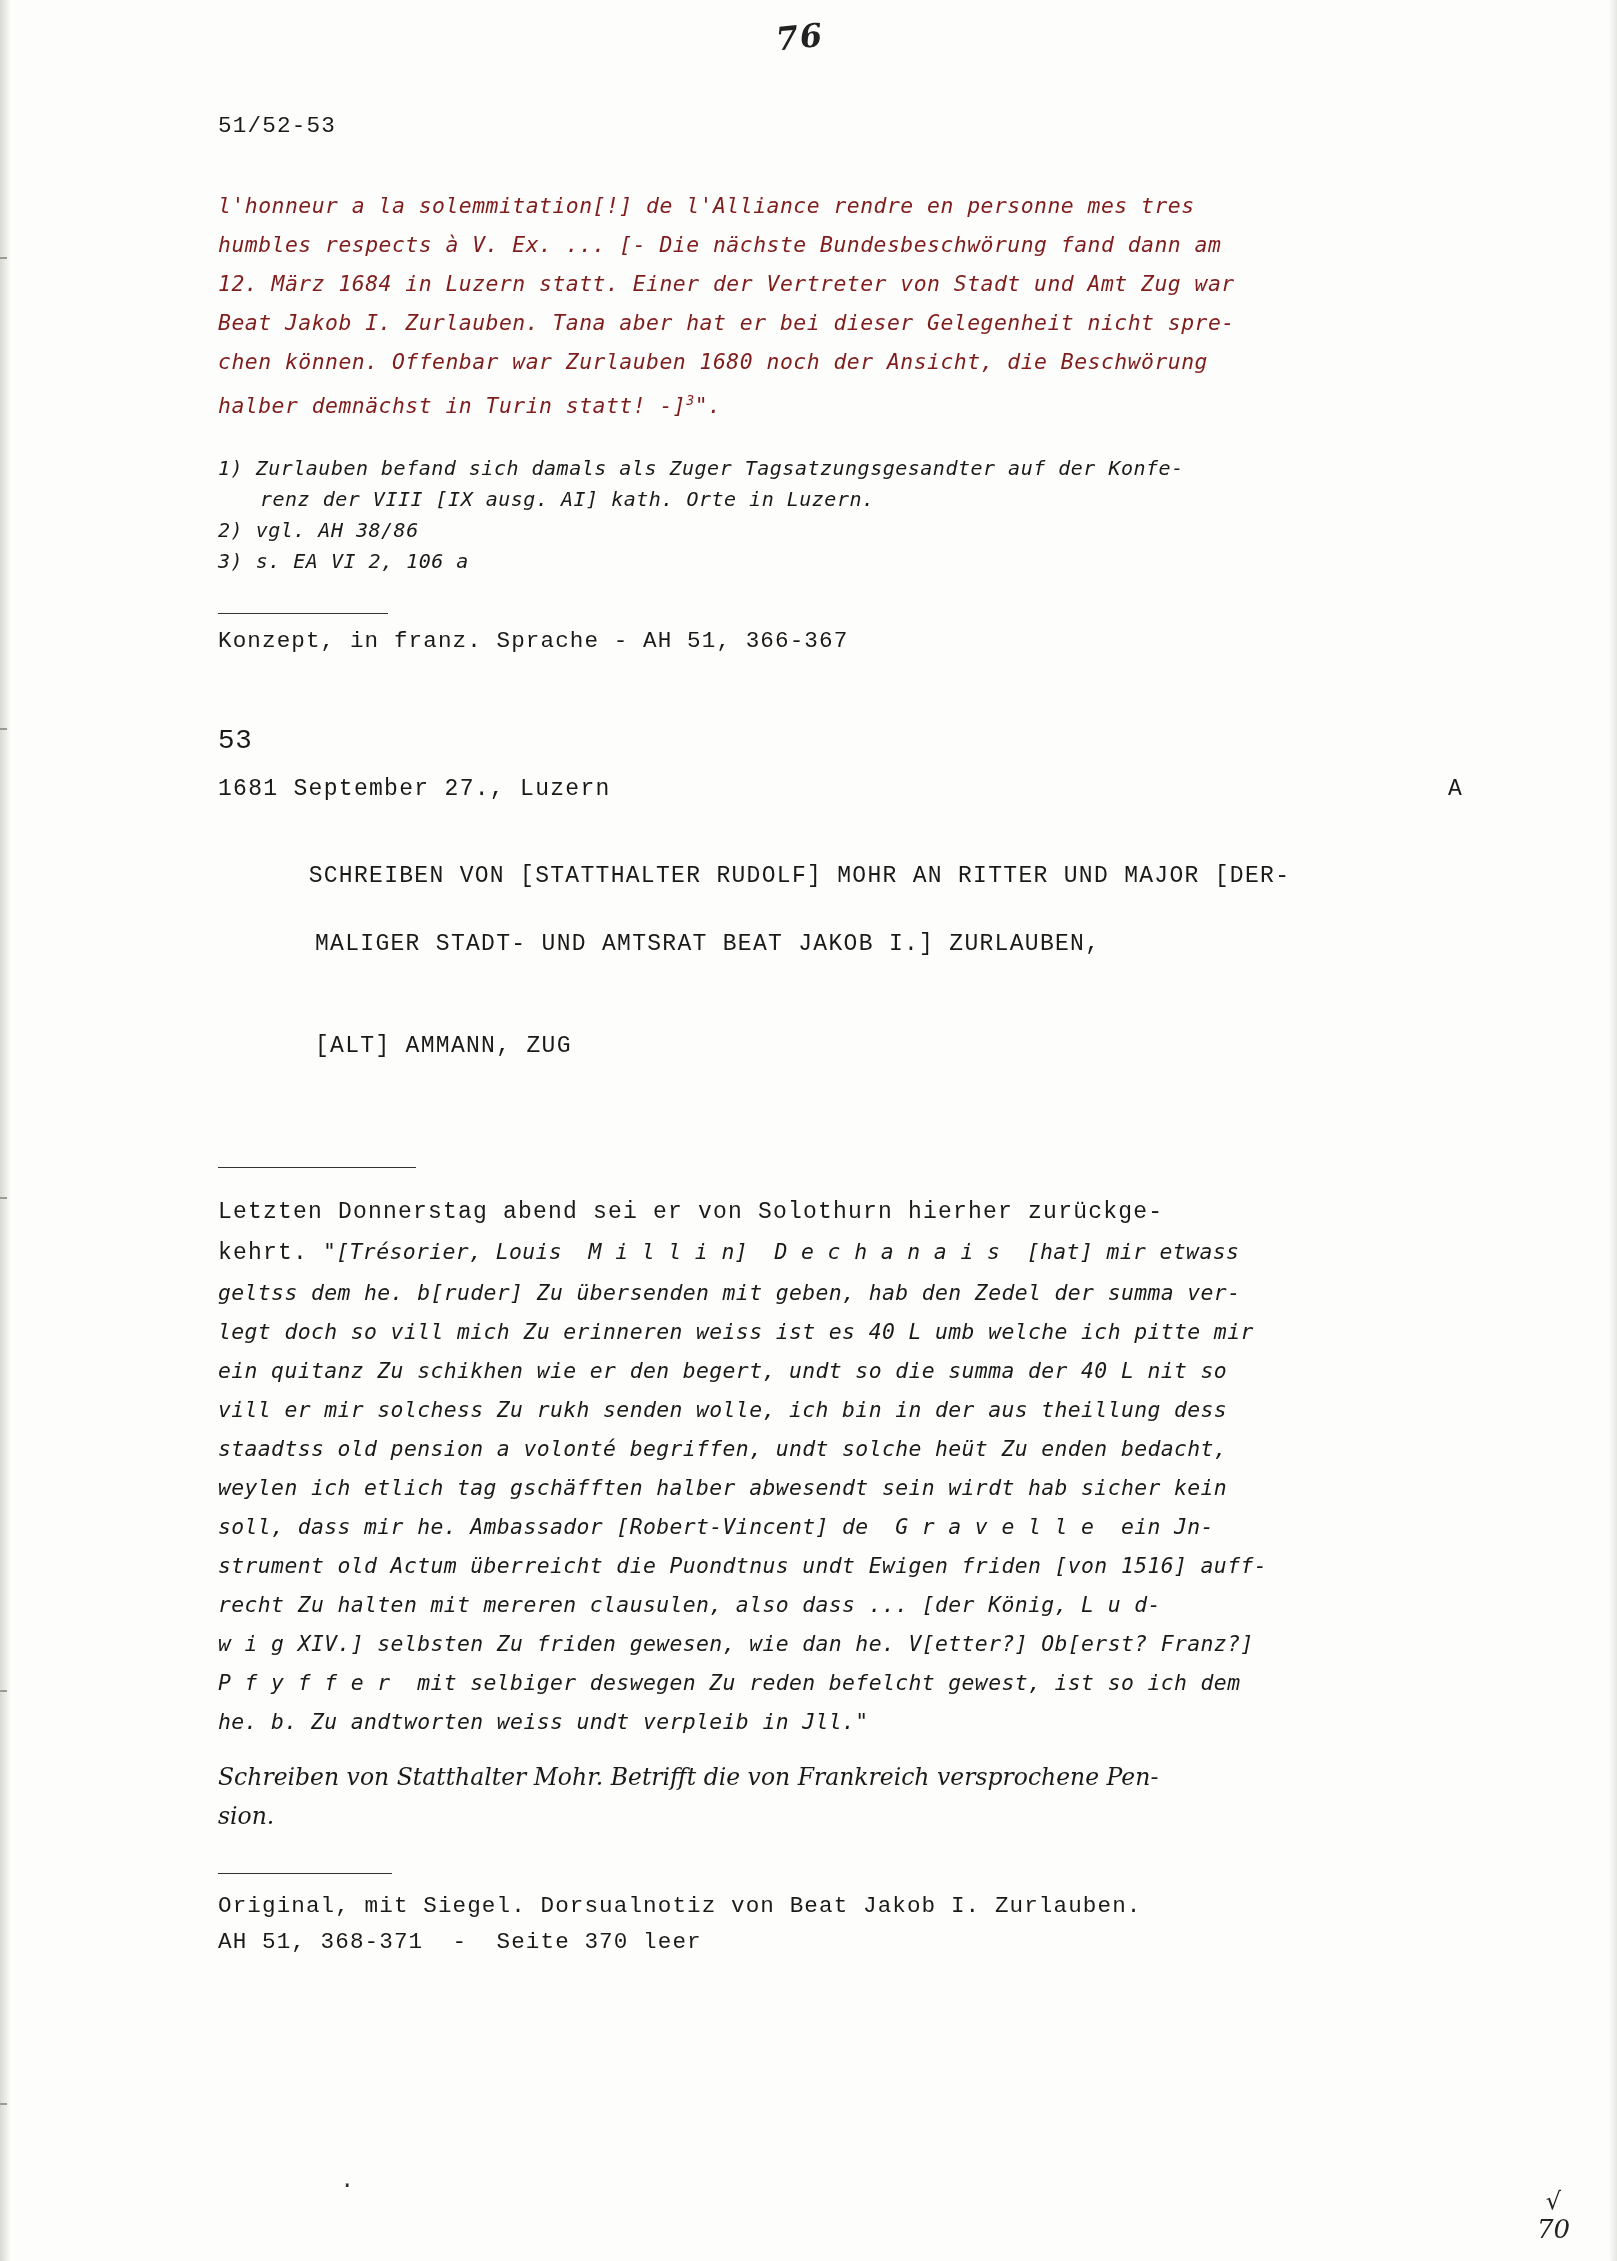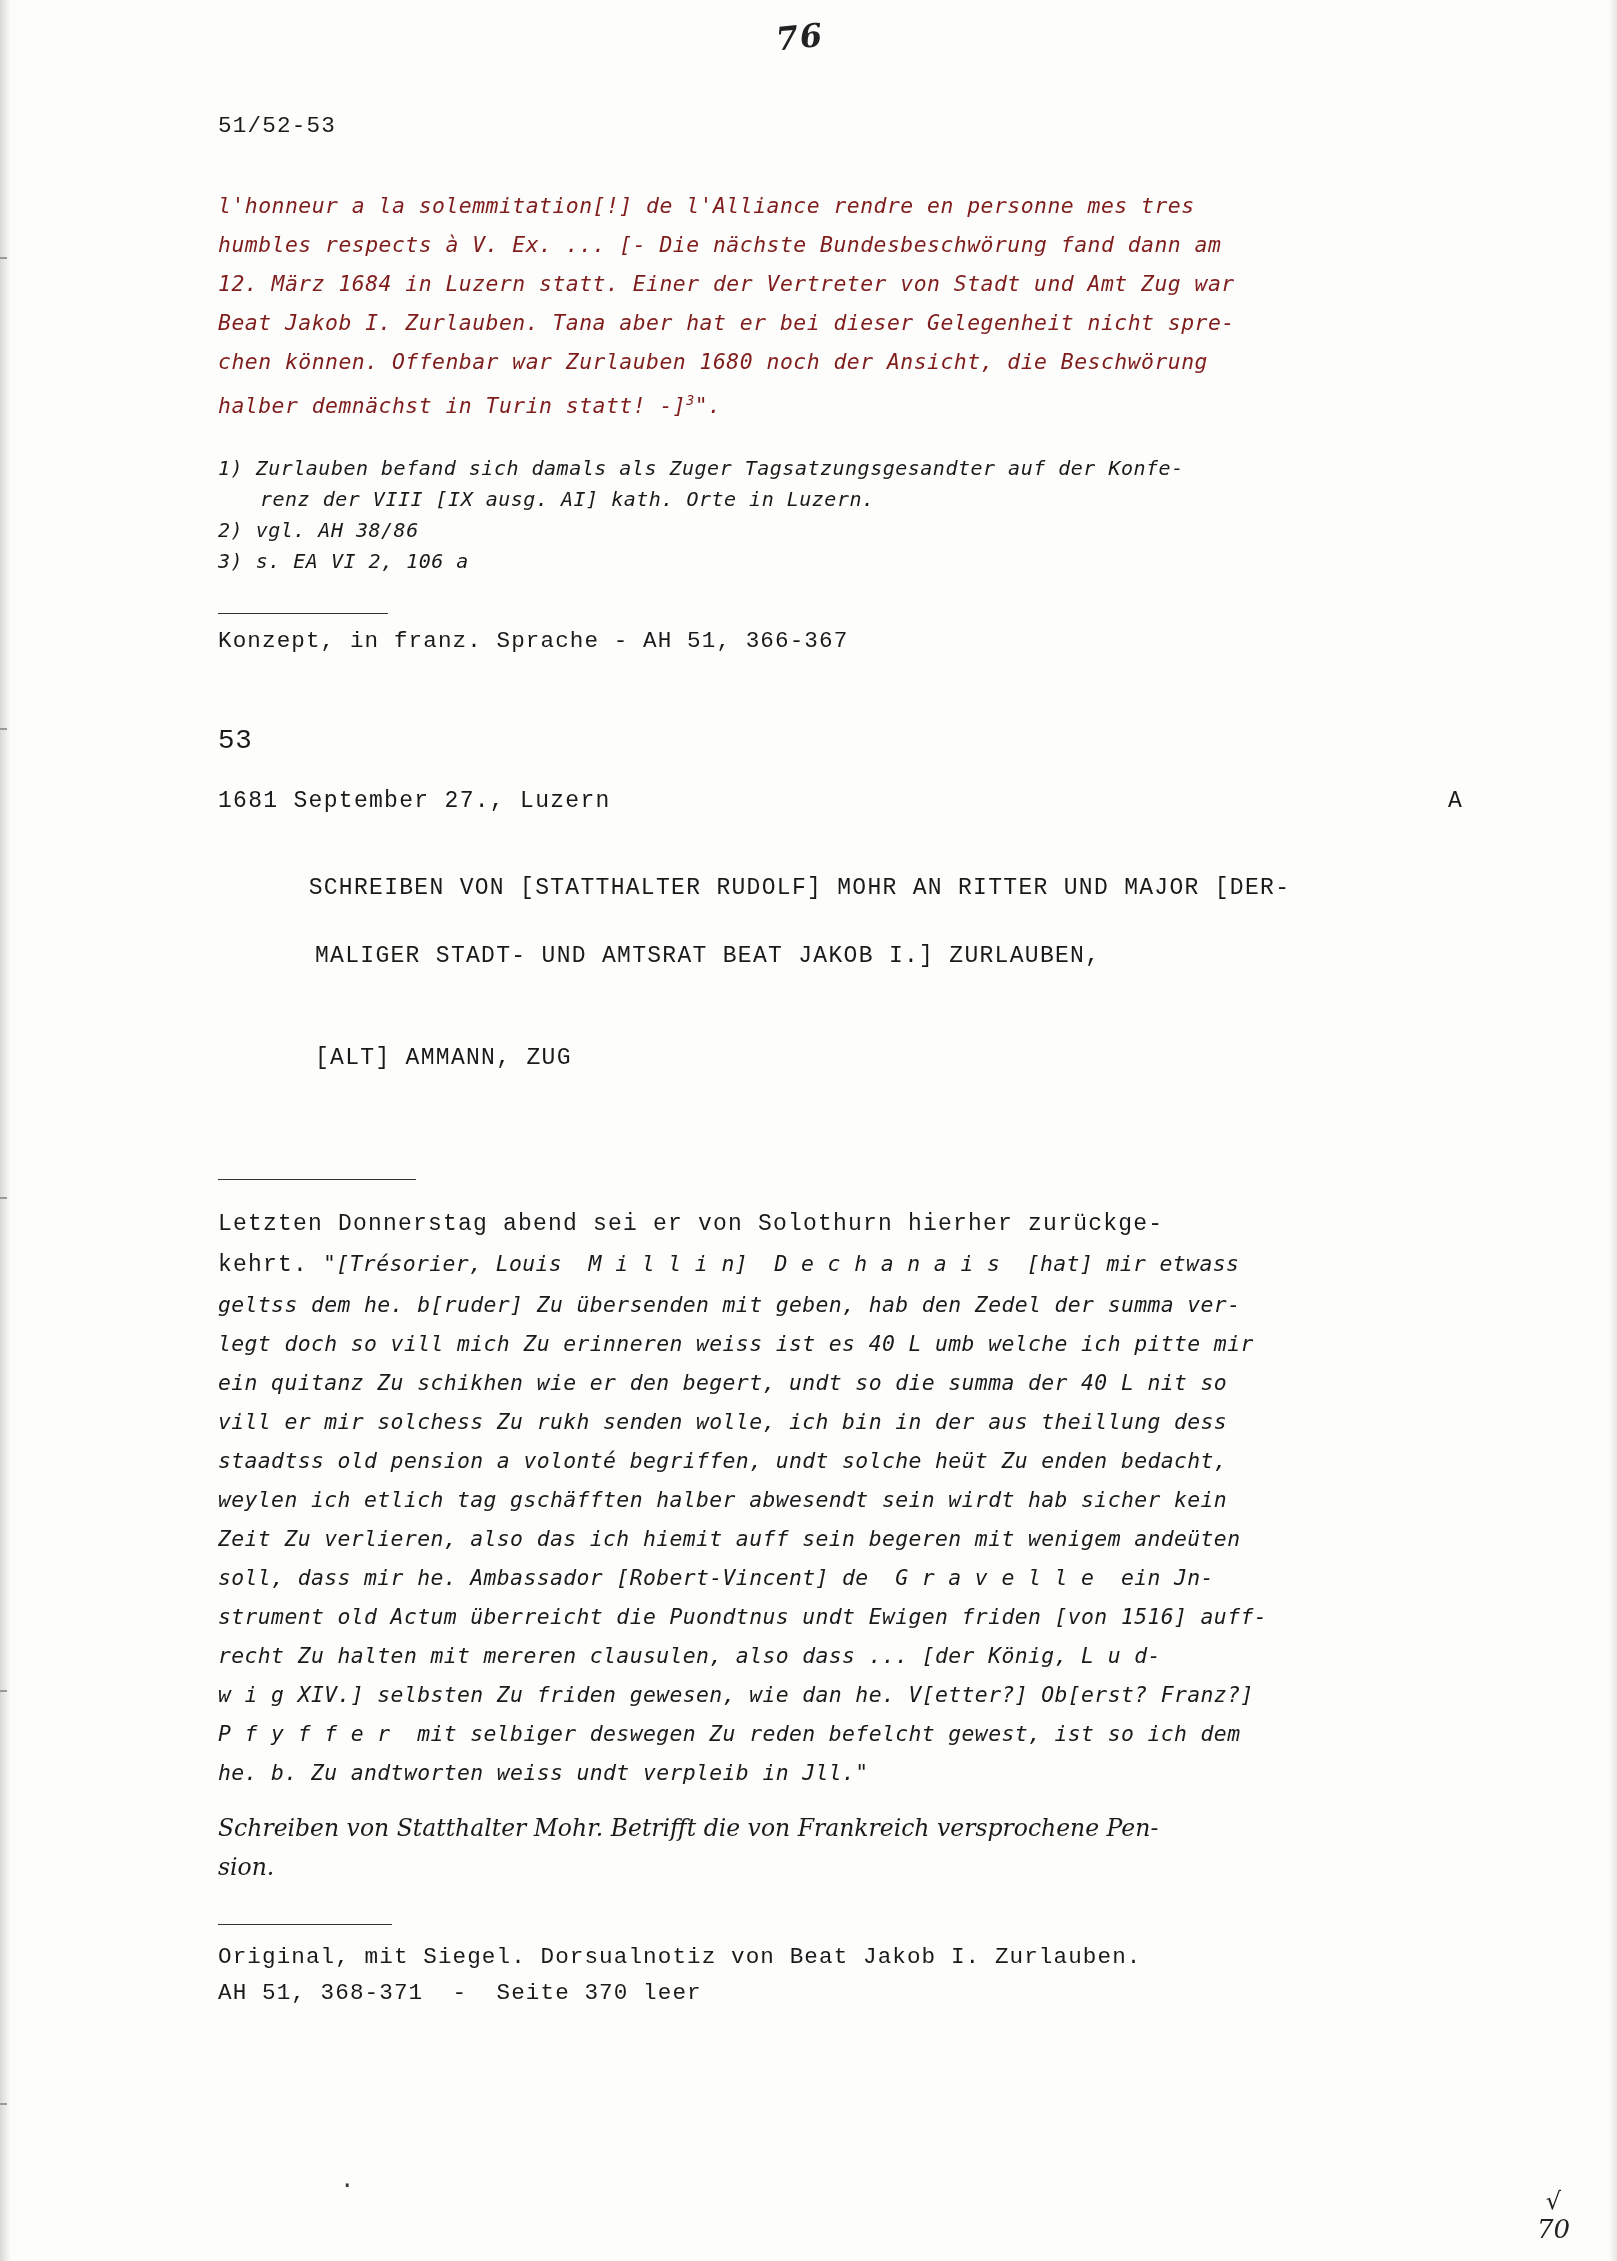--- a/index.html
+++ b/index.html
@@ -118,21 +118,21 @@
     margin-top: 71px;
     letter-spacing: 0.8px;
   }
 
   .head-row {
     display: flex;
     justify-content: space-between;
     align-items: flex-start;
     font-size: 23px;
     letter-spacing: 1.3px;
-    margin-top: 32px;
+    margin-top: 20px;
   }
 
   .title-block {
     font-size: 23px;
     letter-spacing: 1.3px;
     line-height: 34px;
     margin-top: 22.6px;
     white-space: pre-wrap;
   }
   .title-block .ind { display: block; padding-left: 97px; }
@@ -262,21 +262,20 @@
     </div>
 
     <div class="quote-block">
       <p><span style="font-family:'Liberation Mono',monospace;font-style:normal;font-size:23px;letter-spacing:1.2px;">kehrt. </span><span>"[Trésorier, Louis  M i l l i n]  D e c h a n a i s  [hat] mir etwass</span></p>
       <p>geltss dem he. b[ruder] Zu übersenden mit geben, hab den Zedel der summa ver-</p>
       <p>legt doch so vill mich Zu erinneren weiss ist es 40 L umb welche ich pitte mir</p>
       <p>ein quitanz Zu schikhen wie er den begert, undt so die summa der 40 L nit so</p>
       <p>vill er mir solchess Zu rukh senden wolle, ich bin in der aus theillung dess</p>
       <p>staadtss old pension a volonté begriffen, undt solche heüt Zu enden bedacht,</p>
       <p>weylen ich etlich tag gschäfften halber abwesendt sein wirdt hab sicher kein</p>
-      <p>Zeit Zu verlieren, also das ich hiemit auff sein begeren mit wenigem andeüten</p>
       <p>soll, dass mir he. Ambassador [Robert-Vincent] de  G r a v e l l e  ein Jn-</p>
       <p>strument old Actum überreicht die Puondtnus undt Ewigen friden [von 1516] auff-</p>
       <p>recht Zu halten mit mereren clausulen, also dass ... [der König, L u d-</p>
       <p>w i g XIV.] selbsten Zu friden gewesen, wie dan he. V[etter?] Ob[erst? Franz?]</p>
       <p>P f y f f e r  mit selbiger deswegen Zu reden befelcht gewest, ist so ich dem</p>
       <p>he. b. Zu andtworten weiss undt verpleib in Jll."</p>
     </div>
 
     <div class="note-hand">
       <p>Schreiben von Statthalter Mohr. Betrifft die von Frankreich versprochene Pen-</p>

